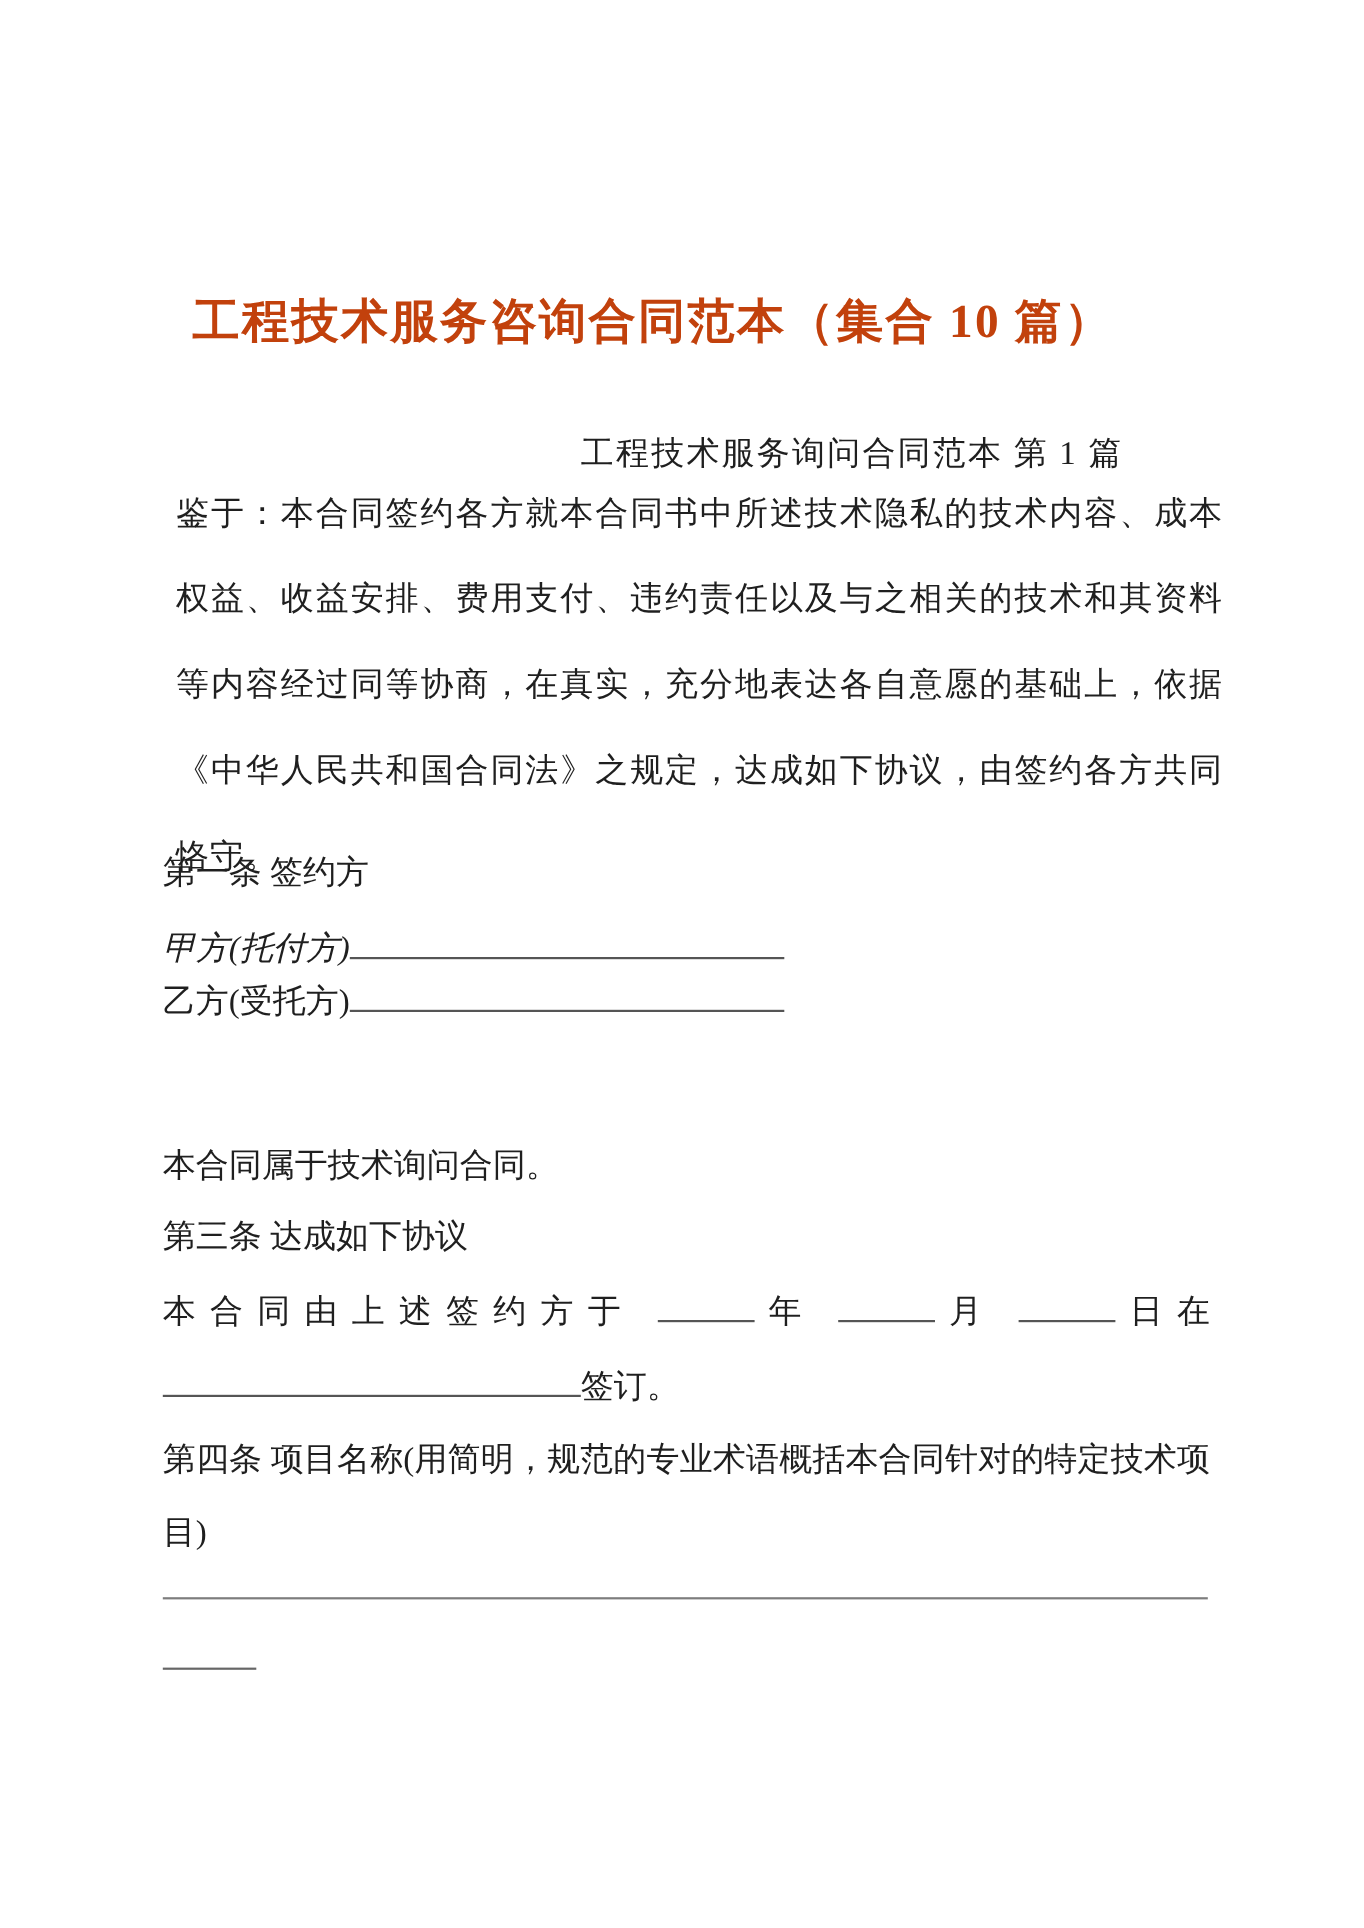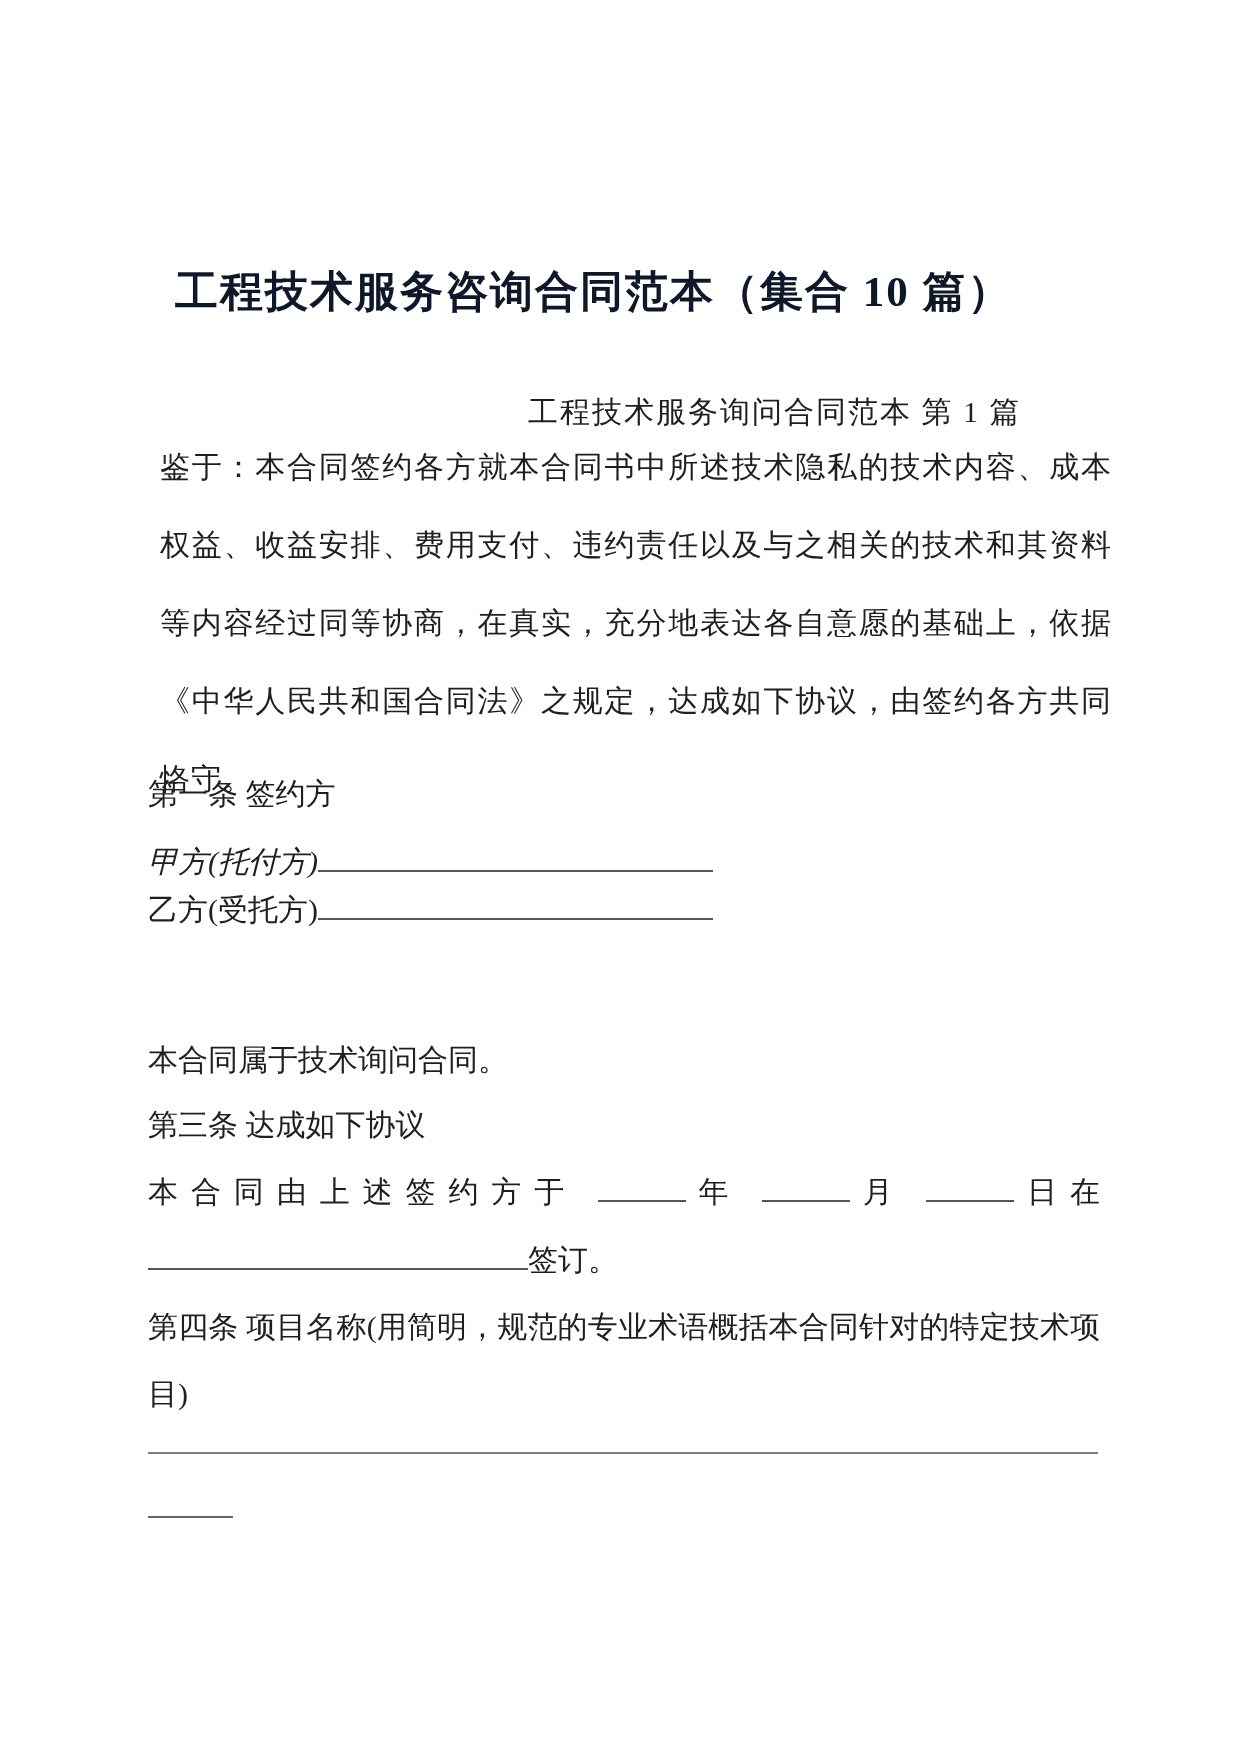--- a/index.html
+++ b/index.html
@@ -81,21 +81,21 @@
     border-top: 2px solid #7d7d7d;
   }
   .fill-rule-long  { top: 1452px; width: 950px; }
   .fill-rule-short { top: 1516px; width: 85px; border-top-color: #666666; }
 </style>
 </head>
 <body>
 
 <div class="page">
 
-  <h1 class="doc-title" style="color: #0f172a;">工程技术服务咨询合同范本（集合 10 篇）</h1>
+  <h1 class="doc-title" style="color: #c2410c;">工程技术服务咨询合同范本（集合 10 篇）</h1>
 
   <div class="doc-subtitle">工程技术服务询问合同范本 第 1 篇</div>
 
   <p class="preamble">鉴于：本合同签约各方就本合同书中所述技术隐私的技术内容、成本权益、收益安排、费用支付、违约责任以及与之相关的技术和其资料等内容经过同等协商，在真实，充分地表达各自意愿的基础上，依据《中华人民共和国合同法》之规定，达成如下协议，由签约各方共同恪守。</p>
 
   <p class="para c1-heading">第一条 签约方</p>
 
   <p class="para party-a-line"><span>甲方(托付方)</span><span class="blank party-blank"></span></p>
 
   <p class="para party-b-line"><span>乙方(受托方)</span><span class="blank party-blank"></span></p>

